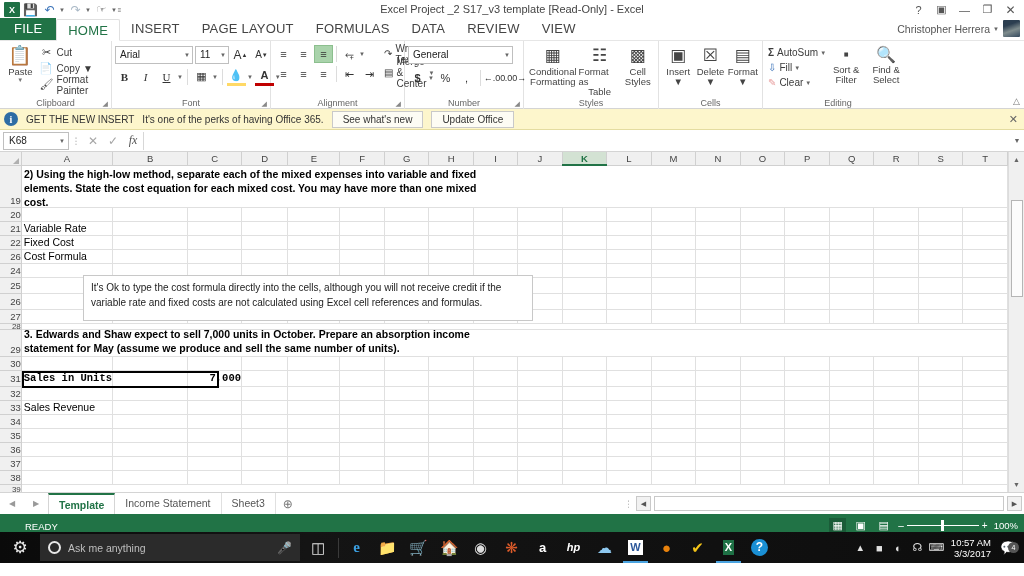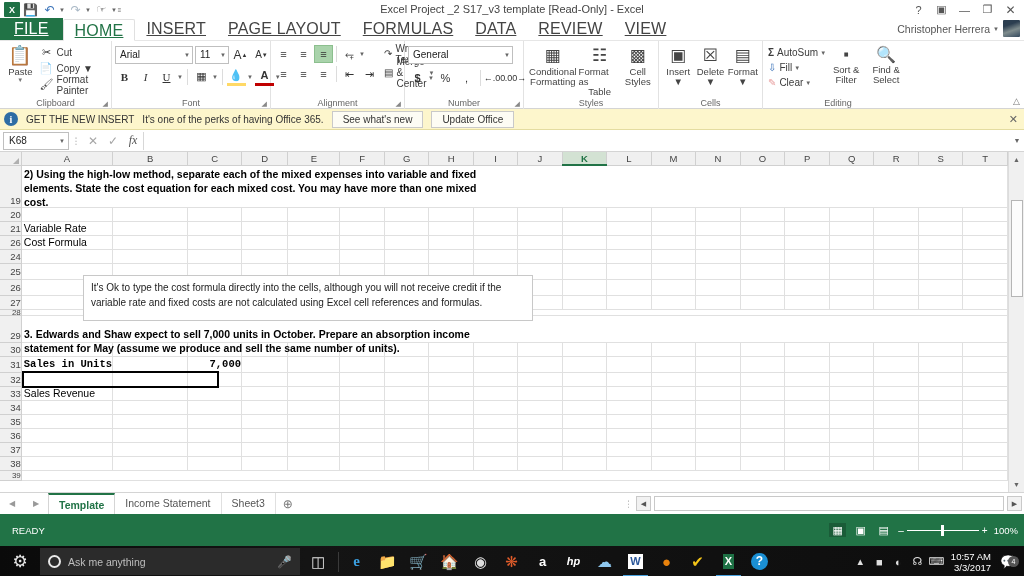--- a/index.html
+++ b/index.html
@@ -40,23 +40,22 @@
   .winbtn { width: 23px; height: 18px; display: flex; align-items: center; justify-content: center;
     font-size: 11px; color: #555; }
   .winbtn.close { font-size: 12px; }
 
   
   .tabrow {
     height: 22px; background: #ffffff; display: flex; align-items: flex-end;
     position: relative; border-bottom: 1px solid #e6e6e6;
   }
   .tab {
-    font-size: 16px; color: #444; padding: 0 11px; line-height: 21px; height: 22px;
+    font-size: 13px; color: #444; padding: 0 11px; line-height: 21px; height: 22px;
     letter-spacing: .2px;
-    text-decoration: underline;
   }
   .tab.file { background: #217346; color: #fff; padding: 0 14px; font-weight: normal; }
   .tab.active { color: #217346; background: #fff; border: 1px solid #e0e0e0; border-bottom: 1px solid #fff;
      border-radius: 2px 2px 0 0; position: relative; top: 1px; }
   .user-area {
     position: absolute; right: 4px; top: 1px; display: flex; align-items: center; gap: 4px;
     font-size: 10.5px; color: #555;
   }
   .avatar { width: 17px; height: 17px; background: #5a6b7a; border-radius: 1px; overflow:hidden;
     background-image: linear-gradient(160deg,#2c3e50 30%, #7f8c8d 60%, #34495e 100%); }
@@ -188,22 +187,22 @@
     border-top: 2px solid #217346; background: #fff; }
   .newsheet { width: 24px; text-align: center; font-size: 12px; color: #777; }
   .hscroll-area { position: absolute; right: 2px; display: flex; align-items: center; gap: 3px; }
   .hs-dots { font-size: 9px; color: #aaa; letter-spacing: 0; }
   .hs-track { width: 350px; height: 15px; background: #fff; border: 1px solid #c9c9c9;
      display: flex; align-items: center; }
   .hs-btn { width: 15px; height: 15px; border: 1px solid #c9c9c9; background: #f2f2f2;
     display: flex; align-items: center; justify-content: center; font-size: 7px; color: #555; }
 
   
-  .statusbar { height: 32px; background: #217346; display: flex; align-items: center;
-    color: #fff; font-size: 9.5px; padding-left: 12px; position: relative; }
+  .statusbar { height: 18px; background: #217346; display: flex; align-items: flex-end;
+    color: #fff; font-size: 9.5px; padding-left: 25px; position: relative; }
   .status-right { position: absolute; right: 6px; display: flex; align-items: center; gap: 6px; }
   .view-btn { width: 17px; height: 14px; display: flex; align-items: center; justify-content: center;
     font-size: 11px; color: #fff; }
   .view-btn.on { background: #1a5c38; }
   .zoomslider { display: flex; align-items: center; gap: 3px; color: #fff; font-size: 10px; }
   .zs-track { width: 72px; height: 1px; background: #fff; position: relative; }
   .zs-thumb { position: absolute; left: 34px; top: -5px; width: 3px; height: 11px; background: #fff; }
 
   
   .taskbar { height: 31px; background: #0c0c0c; display: flex; align-items: center; position: relative;
@@ -594,20 +593,45 @@
               <td class="cell"></td>
               <td class="cell"></td>
               <td class="cell"></td>
               <td class="cell"></td>
               <td class="cell"></td>
               <td class="cell"></td>
               <td class="cell"></td>
               <td class="cell"></td>
         </tr>
         <tr>
+          <td class="rowhdr">22</td>
+          <td class="cell">
+                <div class="pad">Fixed Cost</div>
+              </td>
+          <td class="cell"></td>
+              <td class="cell"></td>
+              <td class="cell"></td>
+              <td class="cell"></td>
+              <td class="cell"></td>
+              <td class="cell"></td>
+              <td class="cell"></td>
+              <td class="cell"></td>
+              <td class="cell"></td>
+              <td class="cell"></td>
+              <td class="cell"></td>
+              <td class="cell"></td>
+              <td class="cell"></td>
+              <td class="cell"></td>
+              <td class="cell"></td>
+              <td class="cell"></td>
+              <td class="cell"></td>
+              <td class="cell"></td>
+              <td class="cell"></td>
+        </tr>
+        <tr>
           <td class="rowhdr">26</td>
           <td class="cell">
                 <div class="pad">Cost Formula</div>
               </td>
           <td class="cell"></td>
               <td class="cell"></td>
               <td class="cell"></td>
               <td class="cell"></td>
               <td class="cell"></td>
               <td class="cell"></td>

